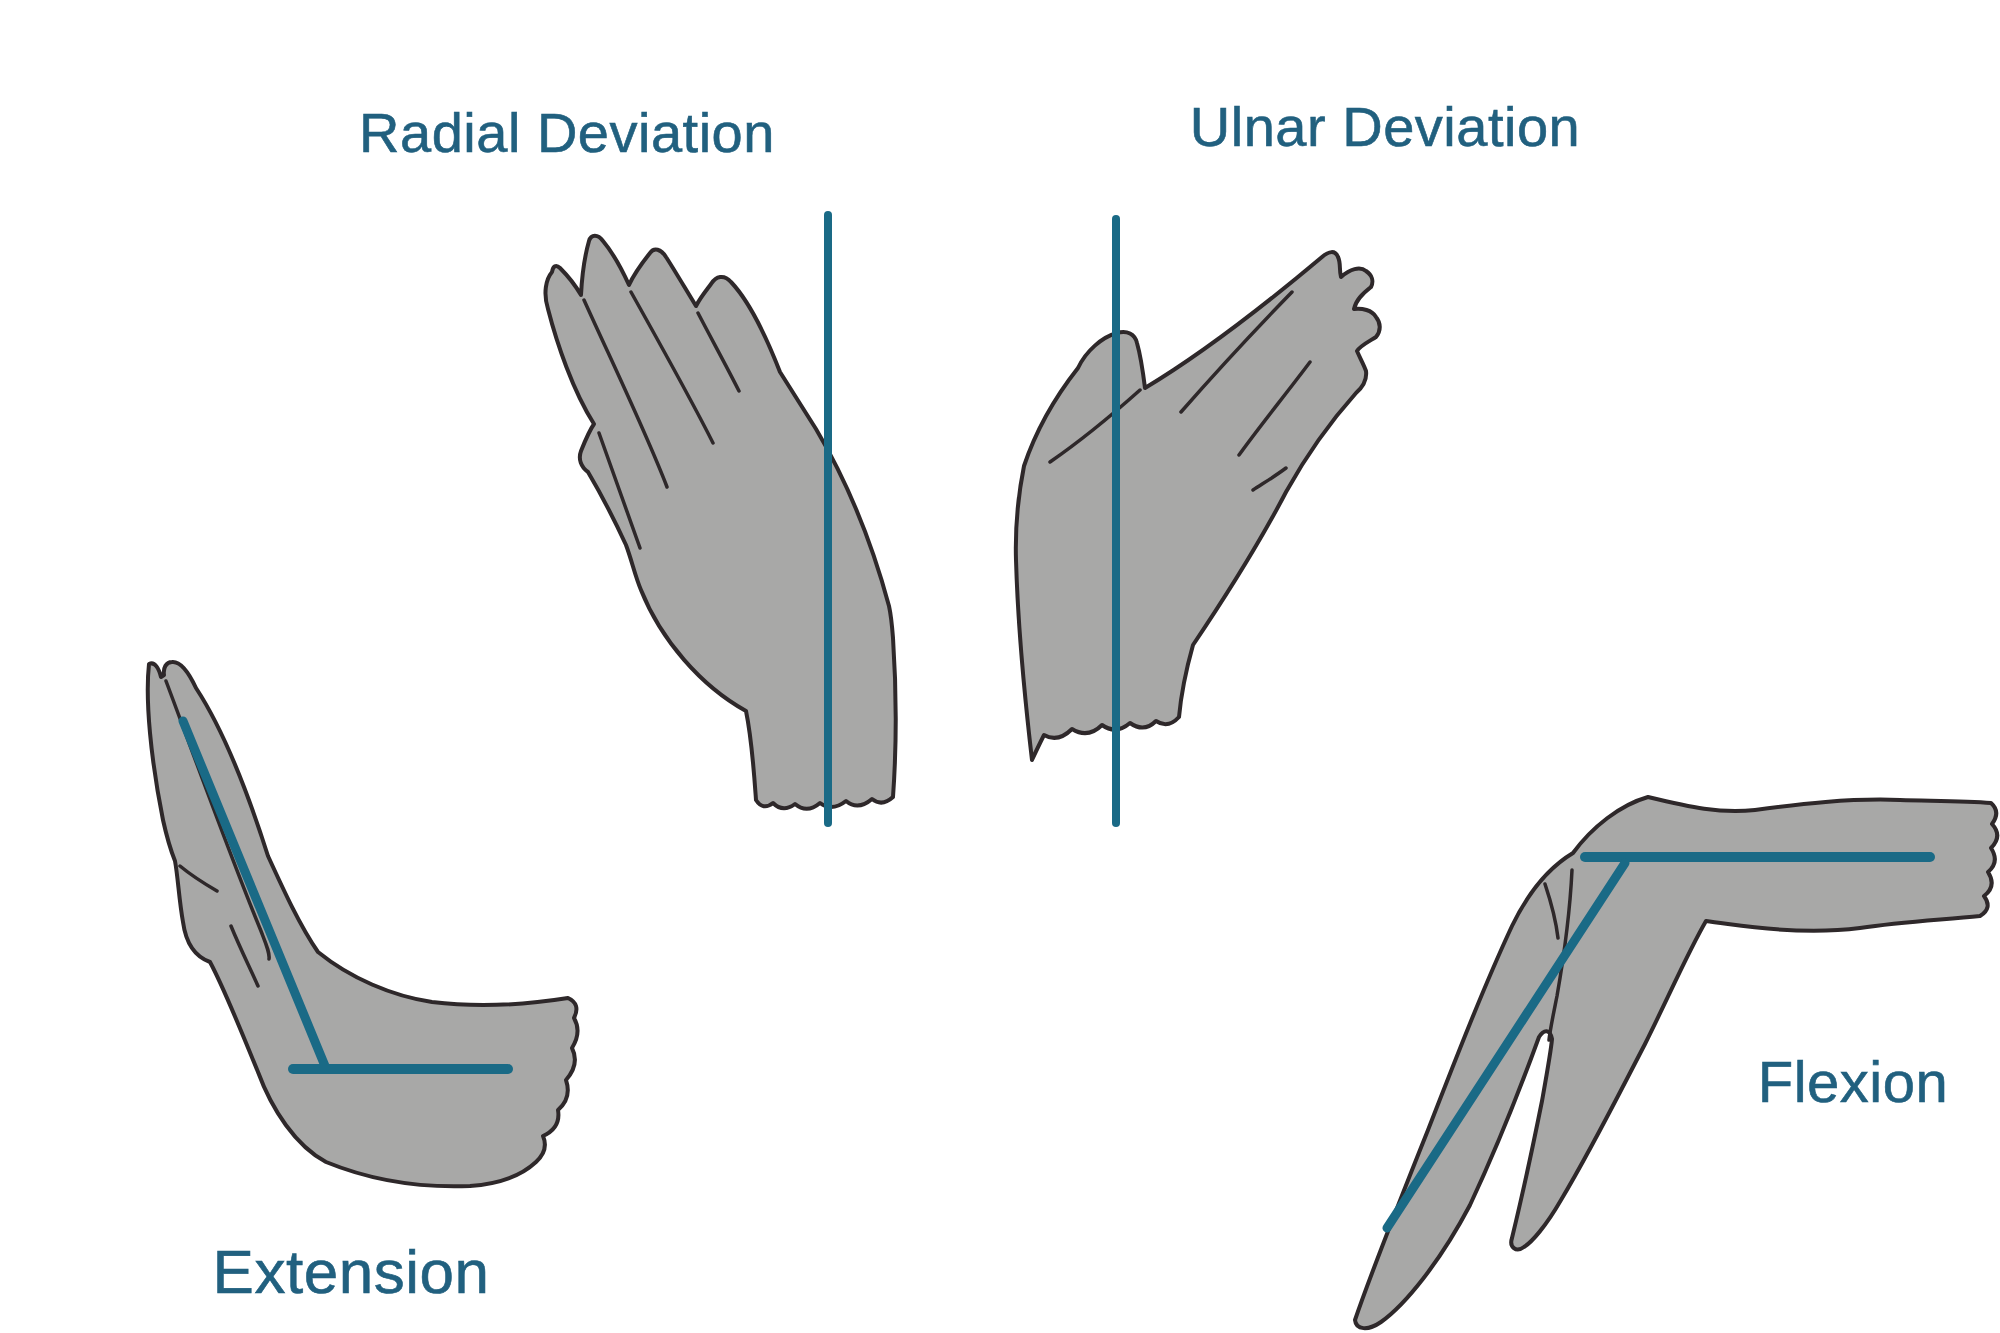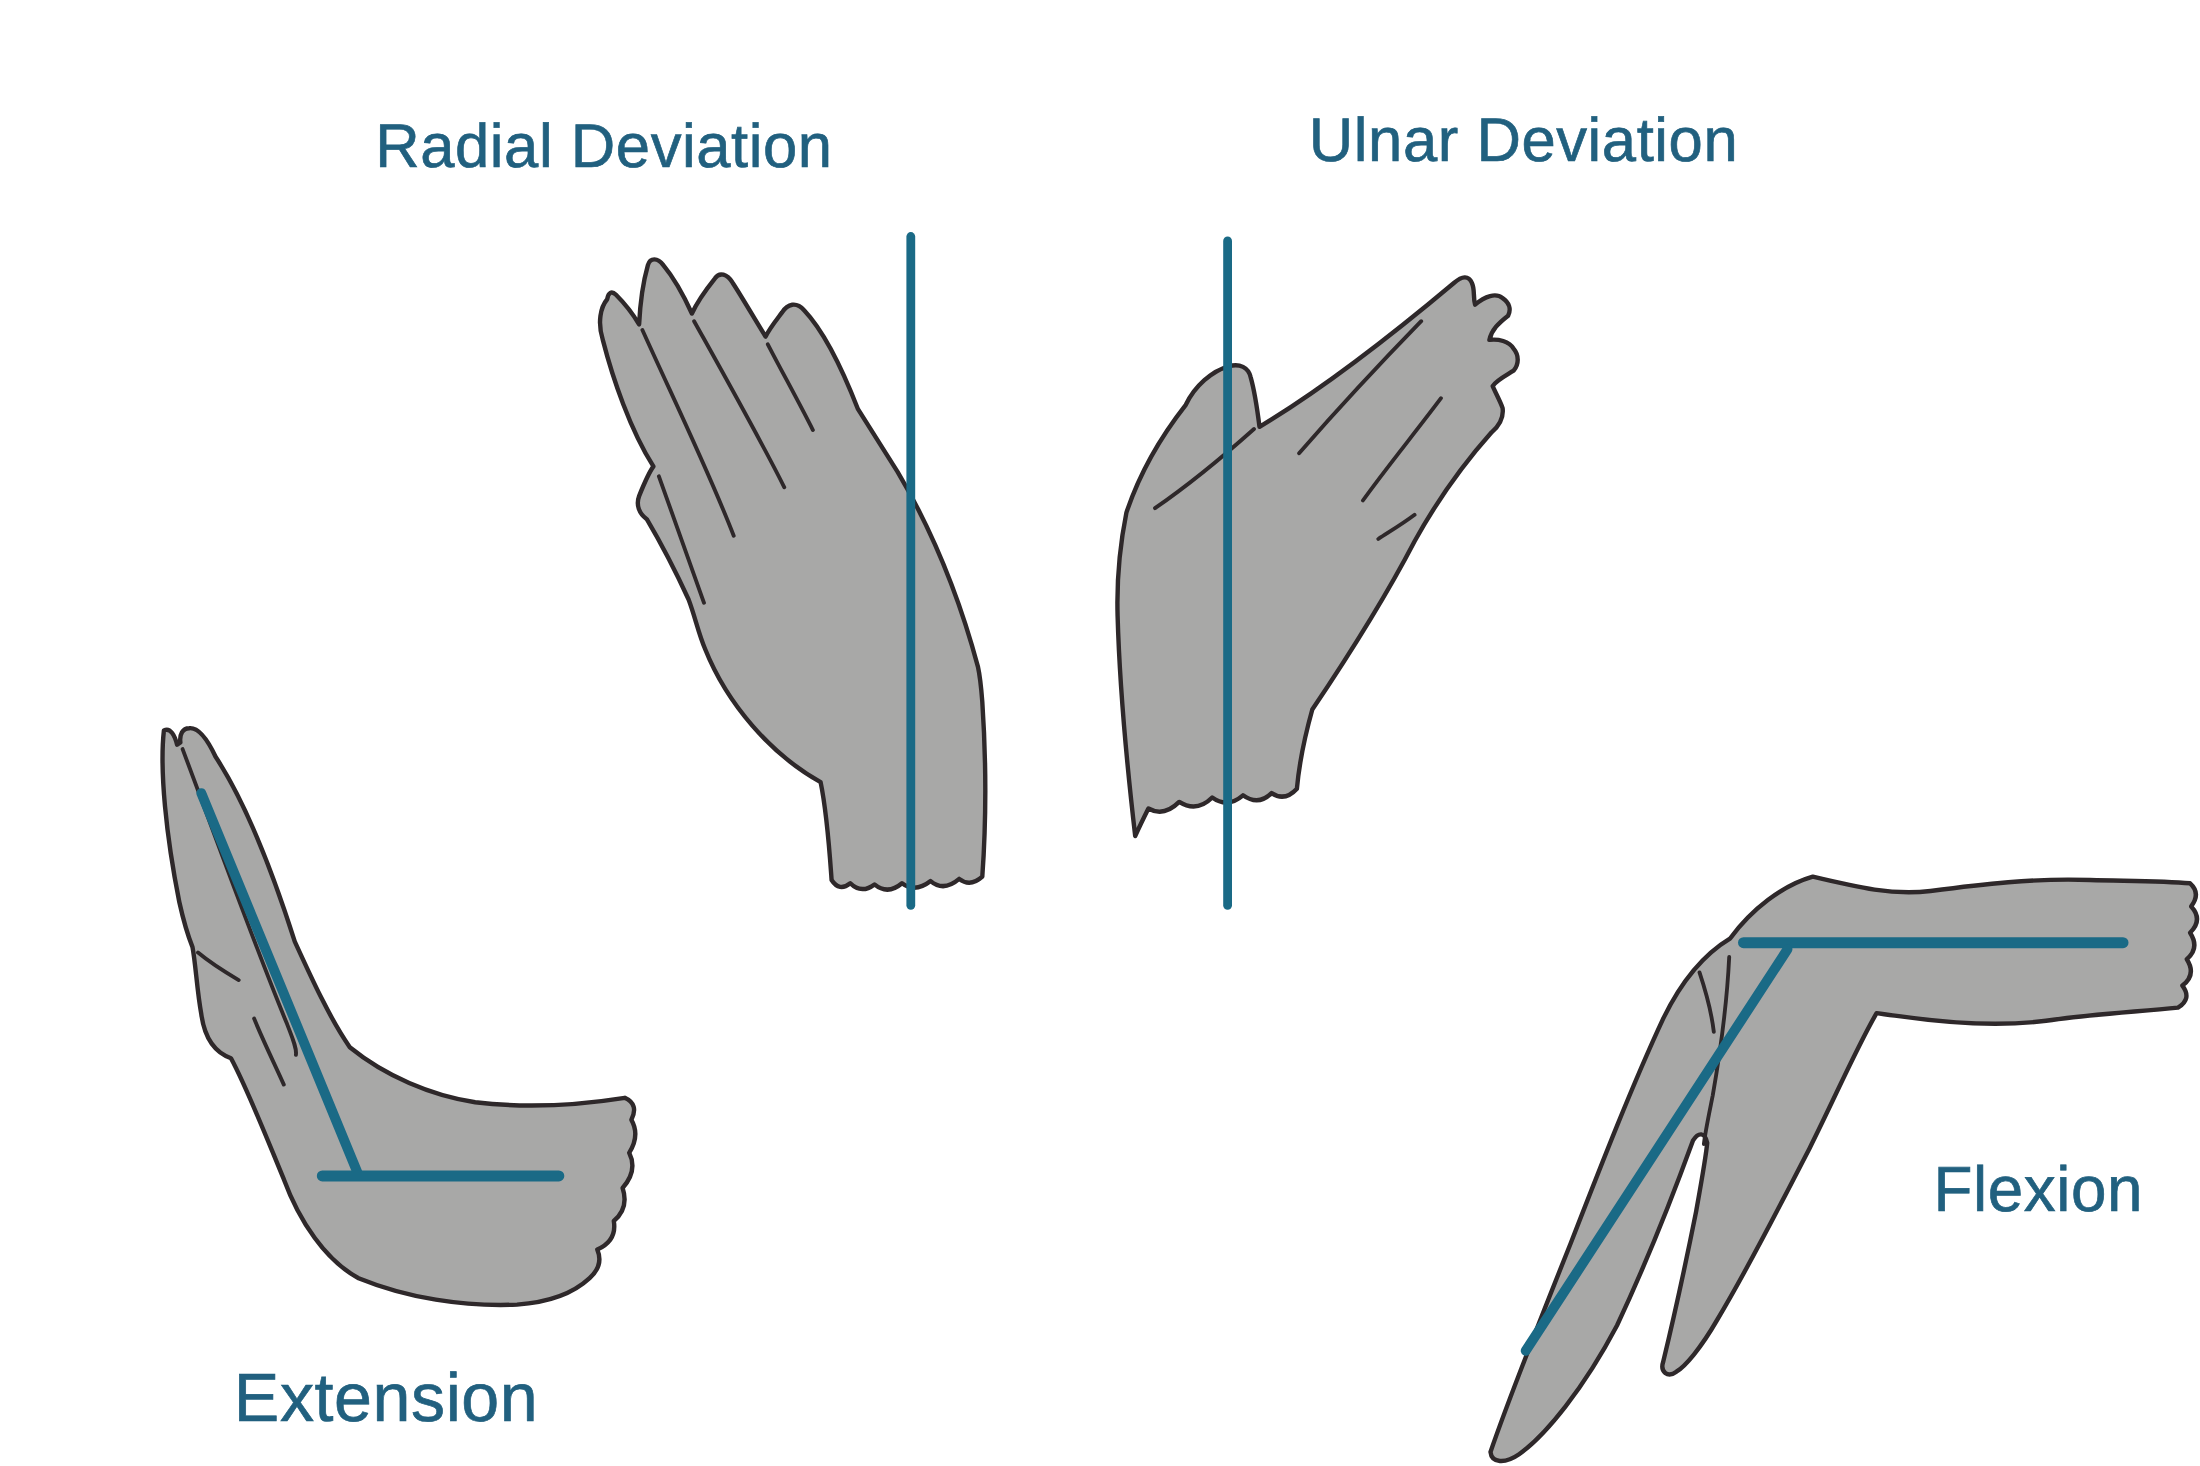--- a/index.html
+++ b/index.html
@@ -23,21 +23,21 @@
   .label {
     position: absolute;
     width: 450px;
     text-align: center;
     white-space: nowrap;
     color: var(--label-text, #21607f);
     font-weight: 500;
     -webkit-text-stroke: 0.6px currentColor;
     letter-spacing: 0.5px;
   }
-  .label-radial    { left: 324px;  top: 100px;  font-size: 56px; text-align: center; }
+  .label-radial    { left: 342px;  top: 100px;  font-size: 56px; text-align: center; }
   .label-ulnar     { left: 1160px; top: 94px;   font-size: 56px; }
   .label-extension { left: 126px;  top: 1236px; font-size: 62px; }
   .label-flexion   { left: 1628px; top: 1048px; font-size: 58px; }
 
   .hand {
     fill: var(--hand-fill, #a8a8a7);
     stroke: var(--hand-outline, #2e282a);
     stroke-width: 4;
     stroke-linejoin: round;
     stroke-linecap: round;

